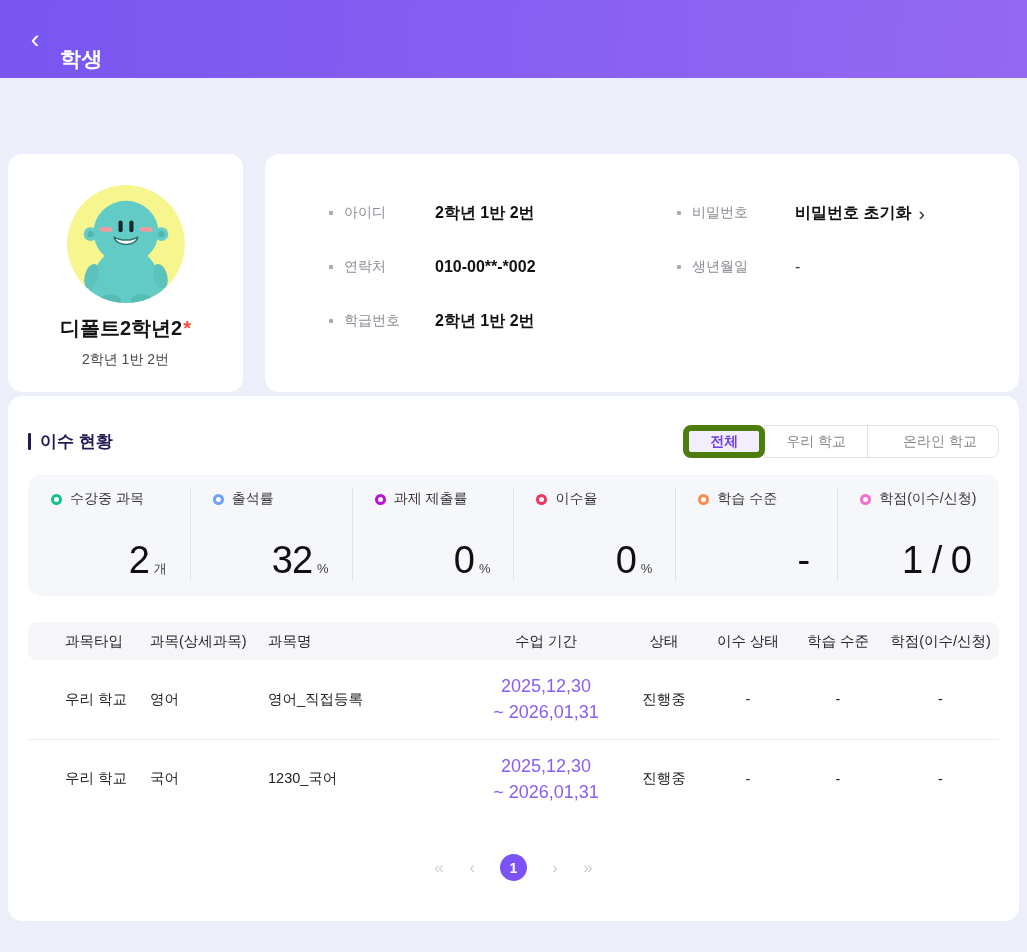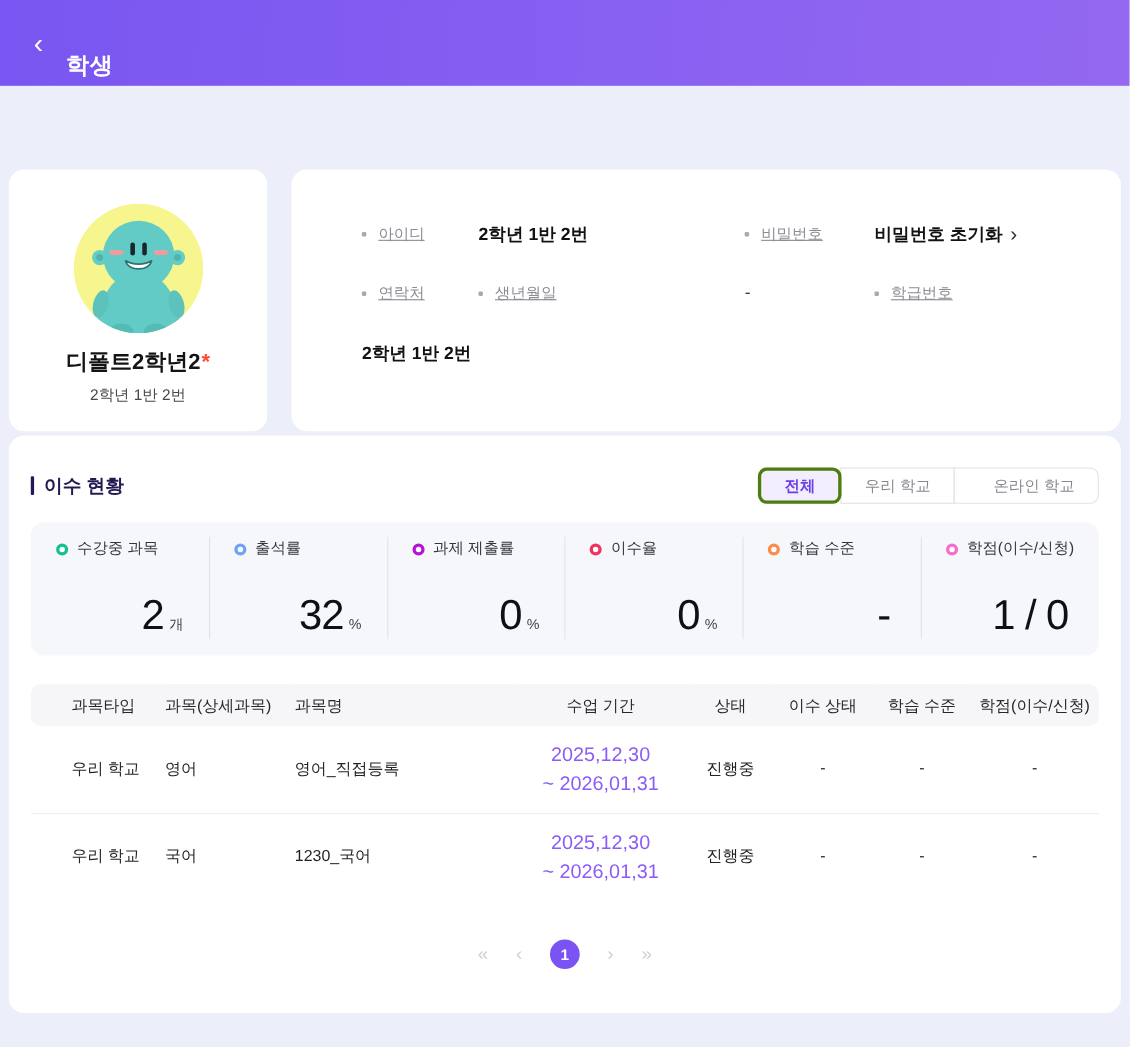--- a/index.html
+++ b/index.html
@@ -42,21 +42,21 @@
   .pclass { margin-top: 9px; font-size: 14px; color: #47474d; }
 
   
   .info-card { flex: 1; height: 238px; padding: 32px 30px 0 64px; }
   .info-grid {
     display: grid;
     grid-template-columns: 106px 242px 118px 1fr;
     grid-auto-rows: 54px;
     align-items: center;
   }
-  .flabel { font-size: 14px; color: #8B8B94; display: flex; align-items: center; text-decoration: underline; }
+  .flabel { font-size: 14px; color: #8B8B94; display: flex; align-items: center; }
   .bullet { width: 4px; height: 4px; background: #A9A9B2; border-radius: 1px; margin-right: 11px; flex: none; }
   .fvalue { font-size: 16px; font-weight: 700; color: #121215; }
   .fvalue.dim { font-weight: 500; color: #3c3c42; }
   .pw-reset { cursor: pointer; display: inline-flex; align-items: center; }
   .pw-reset .chev { font-weight: 400; font-size: 19px; margin-left: 7px; color: #2b2b30; line-height: 1; }
 
   
   .main-card { margin-top: 4px; height: 525px; padding: 0 20px; position: relative; }
   .card-head {
     display: flex; justify-content: space-between; align-items: center;
@@ -68,21 +68,21 @@
   .tabs { display: flex; }
   .tab {
     height: 33px; padding: 0 21px; background: #fff;
     border: 1px solid #E1E1E7; color: #87878F; font-size: 14px;
     cursor: pointer; font-family: inherit;
   }
   .tab:first-child { border-radius: 8px 0 0 8px; }
   .tab:last-child { border-radius: 0 8px 8px 0; padding-left: 35px; }
   .tab + .tab { margin-left: -1px; }
   .tab.active {
-    background: #F2EEFD; border: 3px solid #4d7c0f; color: #6C3FE8;
+    background: #F2EEFD; border: 6px solid #4d7c0f; color: #6C3FE8;
     font-weight: 700; border-radius: 8px; position: relative; z-index: 2;
   }
 
   
   .stats {
     margin-top: 17px; height: 121px; background: #F6F7FA; border-radius: 12px;
     display: grid; grid-template-columns: repeat(6, 1fr);
   }
   .stat { position: relative; padding: 15px 0 0 23px; }
   .stat + .stat::before {
@@ -194,20 +194,21 @@
             </div>
           <div class="fvalue pw-reset">
             <span>비밀번호 초기화</span>
             <span class="chev">›</span>
           </div>
 
           <div class="flabel">
               <span class="bullet"></span>
               <span>연락처</span>
             </div>
+          <div class="fvalue">010-00**-*002</div>
           <div class="flabel">
               <span class="bullet"></span>
               <span>생년월일</span>
             </div>
           <div class="fvalue dim">-</div>
 
           <div class="flabel">
               <span class="bullet"></span>
               <span>학급번호</span>
             </div>

